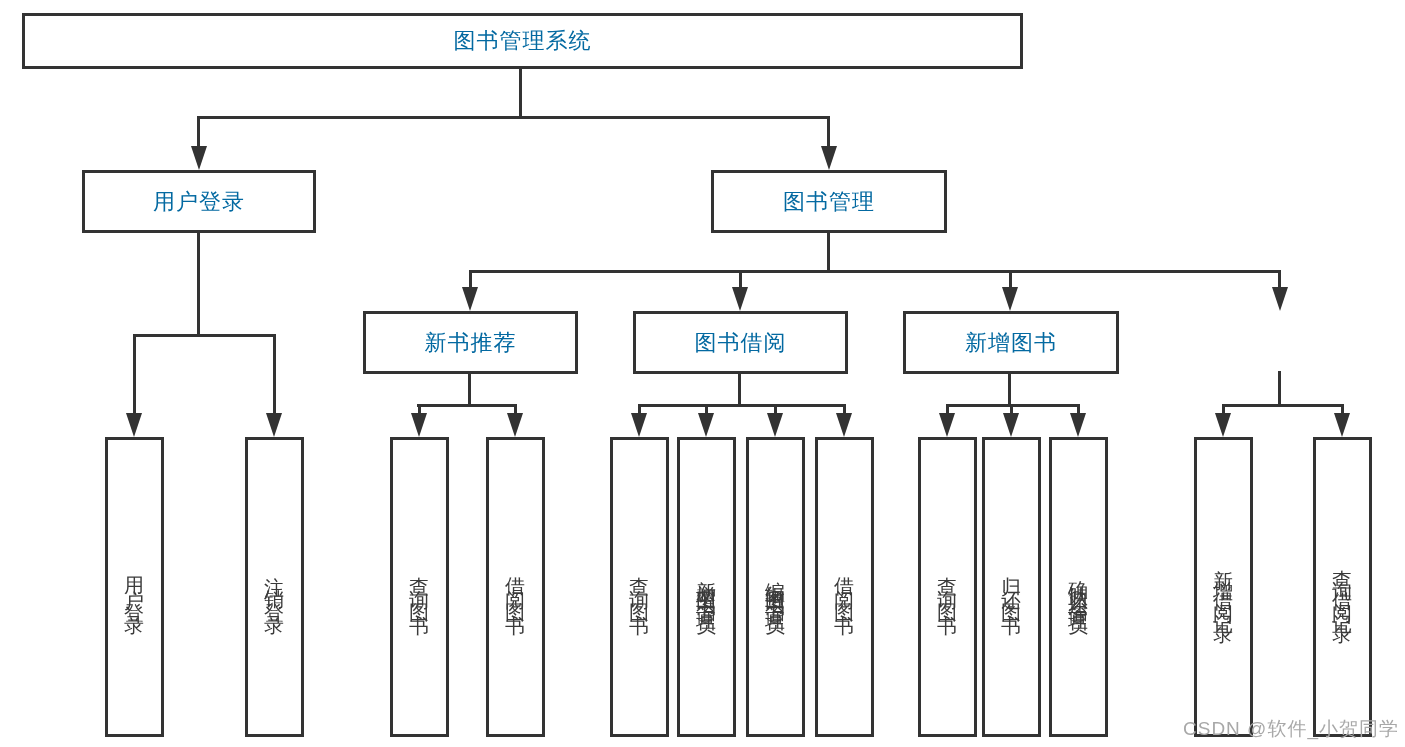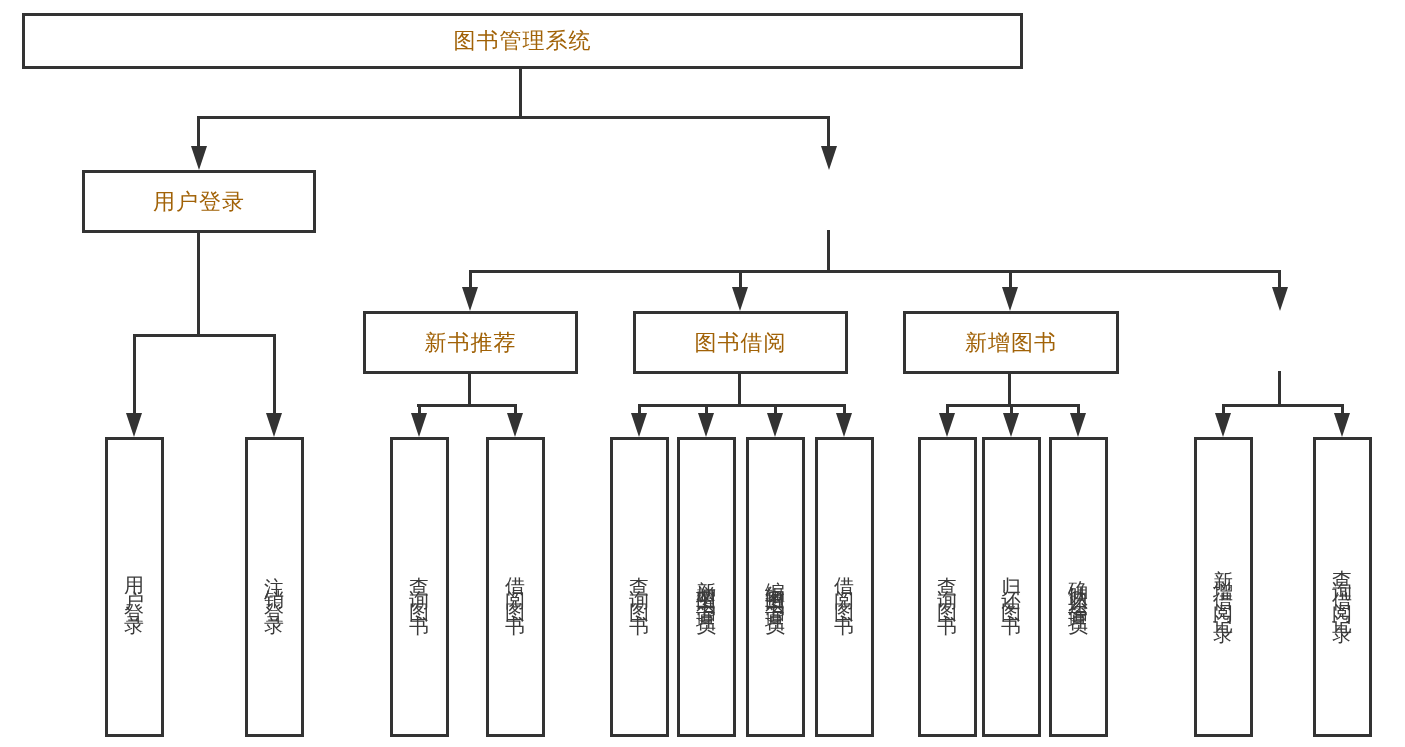--- a/index.html
+++ b/index.html
@@ -1,21 +1,21 @@
 <!DOCTYPE html>
 <html><head>
 <meta charset="utf-8">
 <style>
   html,body{margin:0;padding:0;background:#ffffff;}
   body{width:1405px;height:747px;position:relative;overflow:hidden;
        font-family:"Liberation Sans","DejaVu Sans",sans-serif;}
   .canvas{position:absolute;left:0;top:0;width:1405px;height:747px;background:#fff;}
   .box{position:absolute;box-sizing:border-box;border:3px solid #333333;background:#ffffff;
        display:flex;align-items:center;justify-content:center;color:#3a3a3a;}
-  .hlbl{font-size:22px;letter-spacing:1px;color:#a16207;font-family:Liberation Mono, monospace;}
+  .hlbl{font-size:22px;letter-spacing:1px;color:#0369a1;font-family:Liberation Mono, monospace;}
   .vbox{width:59px;height:300px;}
   .vtext{writing-mode:vertical-rl;text-orientation:mixed;font-size:20px;line-height:1;
          color:#3a3a3a;white-space:nowrap;}
   .sp-wide{letter-spacing:13px;}
   .sp-mid{letter-spacing:11px;}
   .sp-narrow{letter-spacing:5px;}
   .v,.h{position:absolute;background:#333333;}
   .v{width:3px;}
   .h{height:3px;}
   .arrow{position:absolute;width:0;height:0;
@@ -88,20 +88,23 @@
   <div class="v" style="left:1341px;top:404px;height:20px;"></div>
   <div class="arrow" style="left:1334px;top:413px;"></div>
 
   <div class="box" style="left:22px;top:13px;width:1001px;height:56px;">
     <span class="hlbl">图书管理系统</span>
   </div>
 
   <div class="box" style="left:82px;top:170px;width:234px;height:63px;">
     <span class="hlbl">用户登录</span>
   </div>
+  <div class="box" style="left:711px;top:170px;width:236px;height:63px;">
+    <span class="hlbl">图书管理</span>
+  </div>
 
   <div class="box" style="left:363px;top:311px;width:215px;height:63px;">
     <span class="hlbl">新书推荐</span>
   </div>
   <div class="box" style="left:633px;top:311px;width:215px;height:63px;">
     <span class="hlbl">图书借阅</span>
   </div>
   <div class="box" style="left:903px;top:311px;width:216px;height:63px;">
     <span class="hlbl">新增图书</span>
   </div>
@@ -143,14 +146,15 @@
     <span class="vtext sp-narrow">确认归还（管理员）</span>
   </div>
 
   <div class="box vbox" style="left:1194px;top:437px;">
     <span class="vtext sp-mid">新增借阅记录</span>
   </div>
   <div class="box vbox" style="left:1313px;top:437px;">
     <span class="vtext sp-mid">查询借阅记录</span>
   </div>
 
+  <div class="watermark">CSDN @软件_小贺同学</div>
 
 </div>
 
 </body></html>

